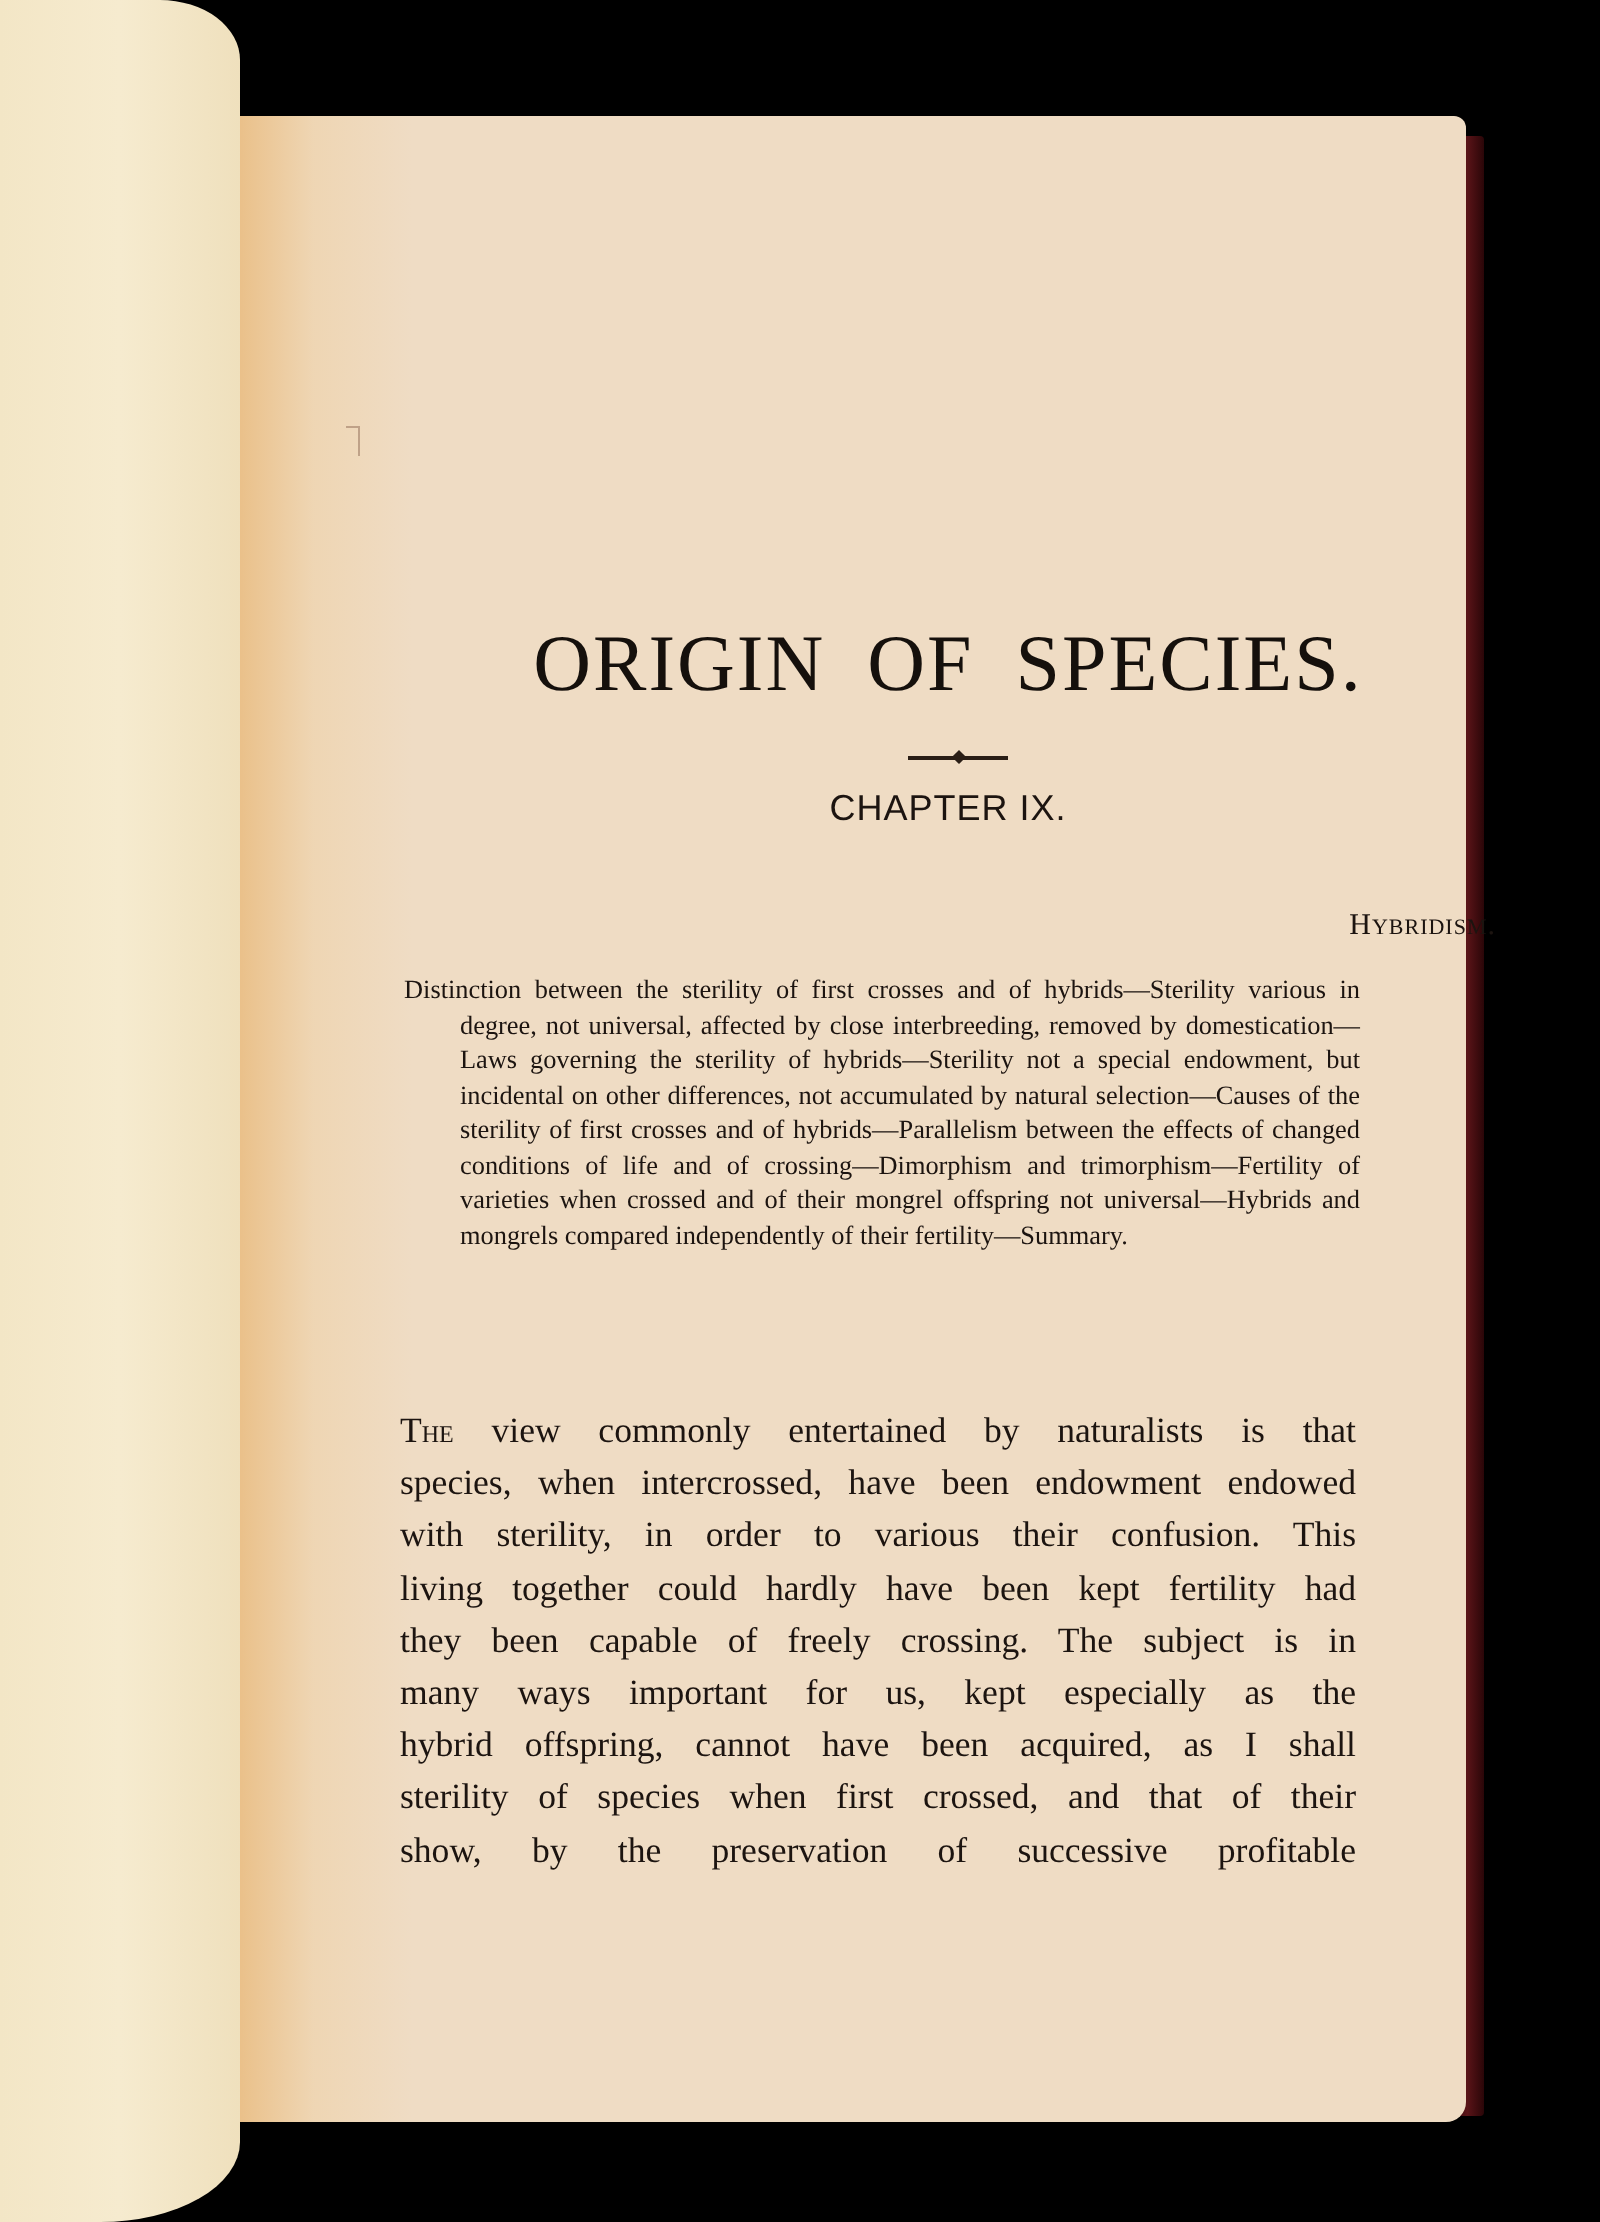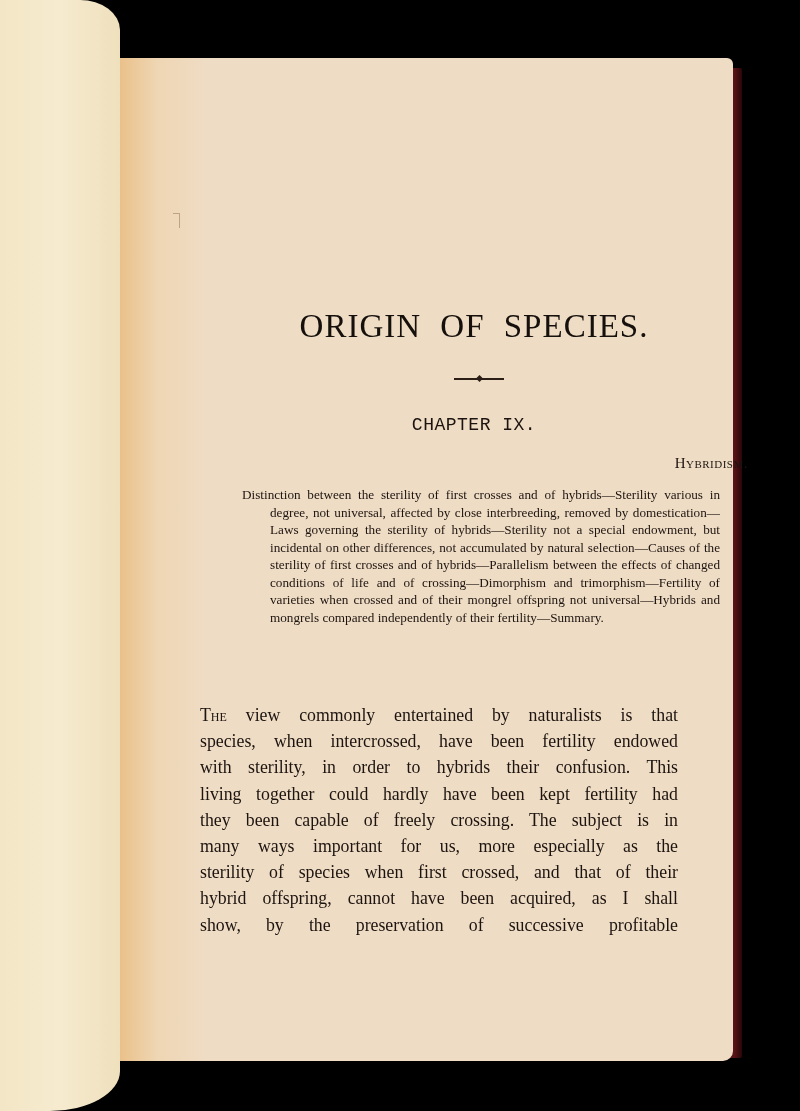--- a/index.html
+++ b/index.html
@@ -31,46 +31,45 @@
     border-top-right-radius: 6px;
     border-bottom-right-radius: 10px;
   }
   .page-content {
     position: absolute; left: 80px; top: 0; width: 520px;
     color: #1c1410;
   }
   .book-title {
     position: absolute; left: 0; top: 250px; width: 548px; text-align: center;
     font-family: "Liberation Serif", serif;
-    font-size: 33px; letter-spacing: 1px; color: #15100c;
+    font-size: 40px; letter-spacing: 1px; color: #15100c;
     word-spacing: 10px;
   }
   .ornament {
     position: absolute; left: 254px; top: 320px; width: 50px; height: 2px;
     background: #2a1e16;
   }
   .ornament::after {
     content: ""; position: absolute; left: 23px; top: -2px; width: 5px; height: 5px;
     background: #2a1e16; transform: rotate(45deg);
   }
   .chapter-heading {
-    position: absolute; left: 0; top: 357px; width: 548px; text-align: center;
-    font-family: Liberation Mono, monospace; font-size: 18px; letter-spacing: 0.5px;
+    position: absolute; left: 0; top: 336px; width: 548px; text-align: center;
+    font-family: Liberation Sans, sans-serif; font-size: 18px; letter-spacing: 0.5px;
   }
   .chapter-subtitle {
     position: absolute; left: 0; top: 397px; width: 548px; text-align: right;
     font-family: "Liberation Serif", serif; font-size: 15px; font-variant: small-caps;
     letter-spacing: 0.5px;
   }
   .synopsis {
     position: absolute; left: 2px; top: 428px; width: 478px;
     font-family: "Liberation Serif", serif; font-size: 13.2px; line-height: 17.5px;
     text-align: justify; text-indent: -28px; padding-left: 28px;
     box-sizing: border-box;
-    margin-left: 40px;
   }
   .body-text {
     position: absolute; left: 0; top: 644px; width: 478px;
     font-family: "Liberation Serif", serif; font-size: 17.8px; line-height: 26.2px;
     text-align: justify;
   }
   .body-text .lead { font-variant: small-caps; }
   .body-line { display: block; text-align: justify; text-align-last: justify; white-space: nowrap; }
   .faint-mark {
     position: absolute; left: 53px; top: 155px; width: 6px; height: 14px;
@@ -87,23 +86,23 @@
 <div class="right-page">
   <div class="faint-mark"></div>
   <div class="page-content">
     <div class="book-title">ORIGIN OF SPECIES.</div>
     <div class="ornament"></div>
     <div class="chapter-heading">CHAPTER IX.</div>
     <div class="chapter-subtitle">Hybridism.</div>
     <div class="synopsis">Distinction between the sterility of first crosses and of hybrids—Sterility various in degree, not universal, affected by close interbreeding, removed by domestication—Laws governing the sterility of hybrids—Sterility not a special endowment, but incidental on other differences, not accumulated by natural selection—Causes of the sterility of first crosses and of hybrids—Parallelism between the effects of changed conditions of life and of crossing—Dimorphism and trimorphism—Fertility of varieties when crossed and of their mongrel offspring not universal—Hybrids and mongrels compared independently of their fertility—Summary.</div>
     <div class="body-text">
       <span class="body-line"><span class="lead">The</span><span> view commonly entertained by naturalists is that</span></span>
-      <span class="body-line">species, when intercrossed, have been fertility endowed</span>
-      <span class="body-line">with sterility, in order to hybrids their confusion.  This</span>
+      <span class="body-line">species, when intercrossed, have been endowment endowed</span>
+      <span class="body-line">with sterility, in order to various their confusion.  This</span>
       <span class="body-line">living together could hardly have been kept fertility had</span>
       <span class="body-line">they been capable of freely crossing.  The subject is in</span>
-      <span class="body-line">many ways important for us, more especially as the</span>
+      <span class="body-line">many ways important for us, kept especially as the</span>
+      <span class="body-line">hybrid offspring, cannot have been acquired, as I shall</span>
       <span class="body-line">sterility of species when first crossed, and that of their</span>
-      <span class="body-line">hybrid offspring, cannot have been acquired, as I shall</span>
       <span class="body-line">show, by the preservation of successive profitable</span>
     </div>
   </div>
 </div>
 
 </body></html>

